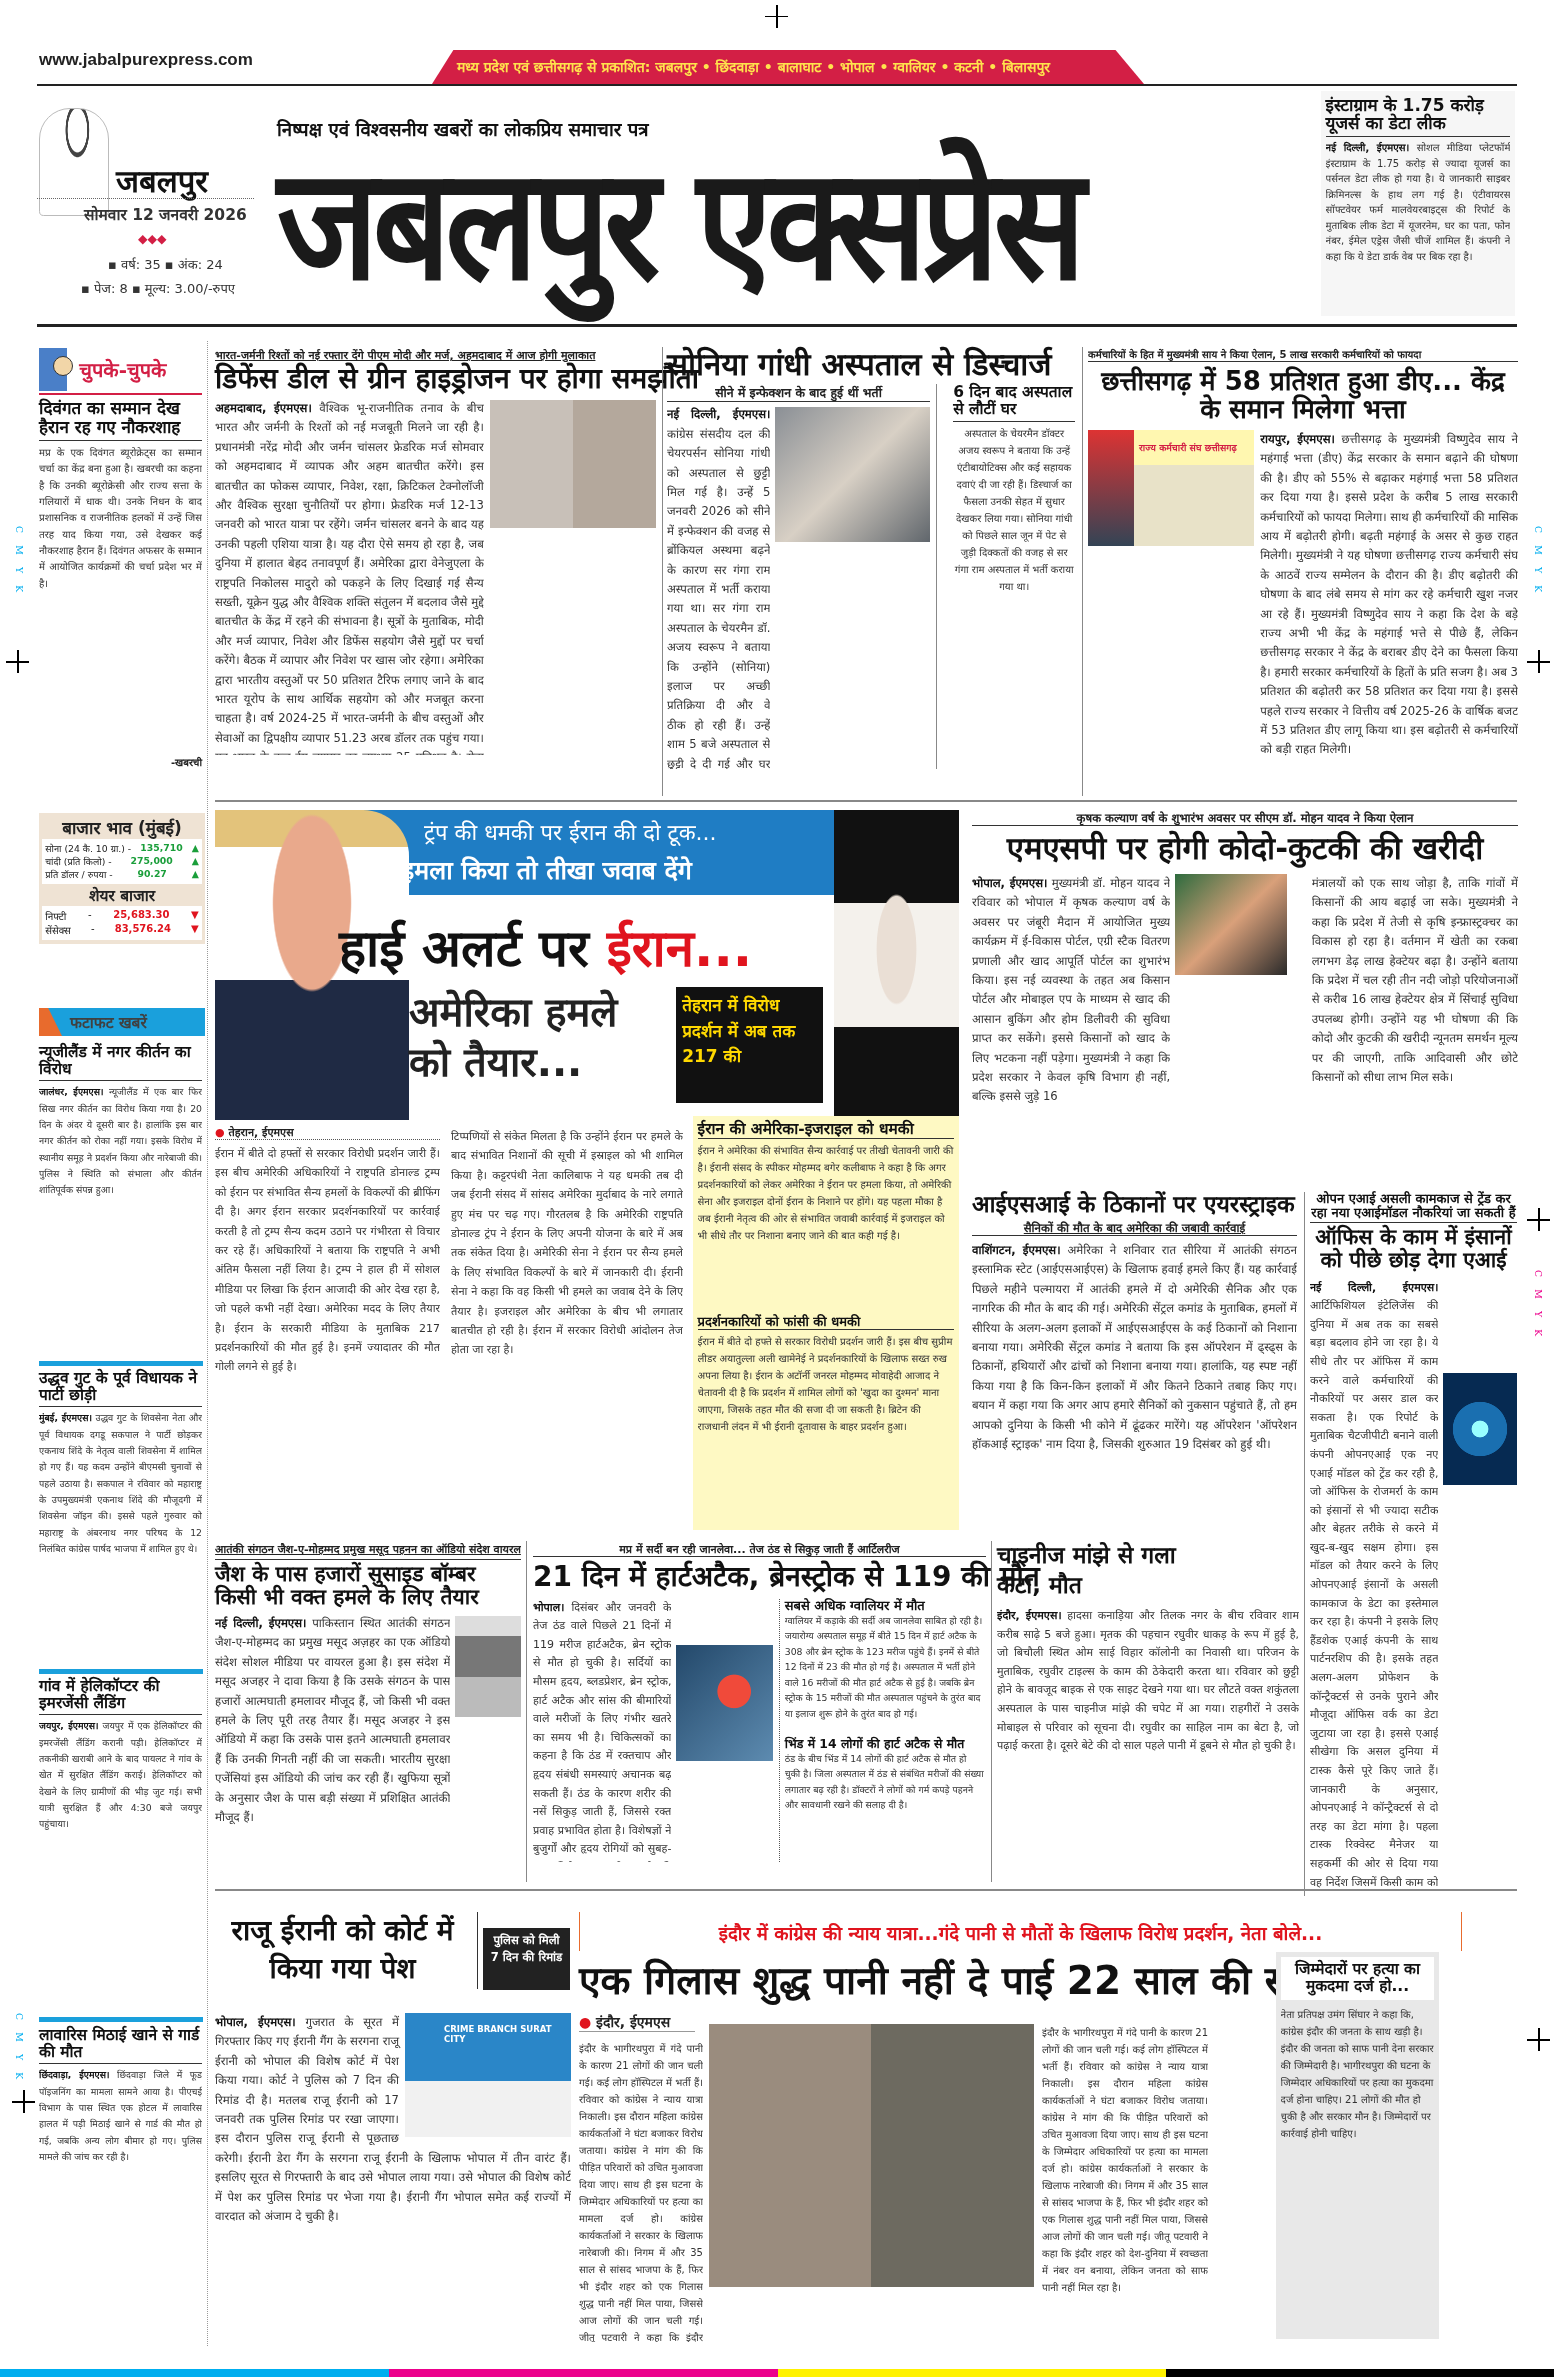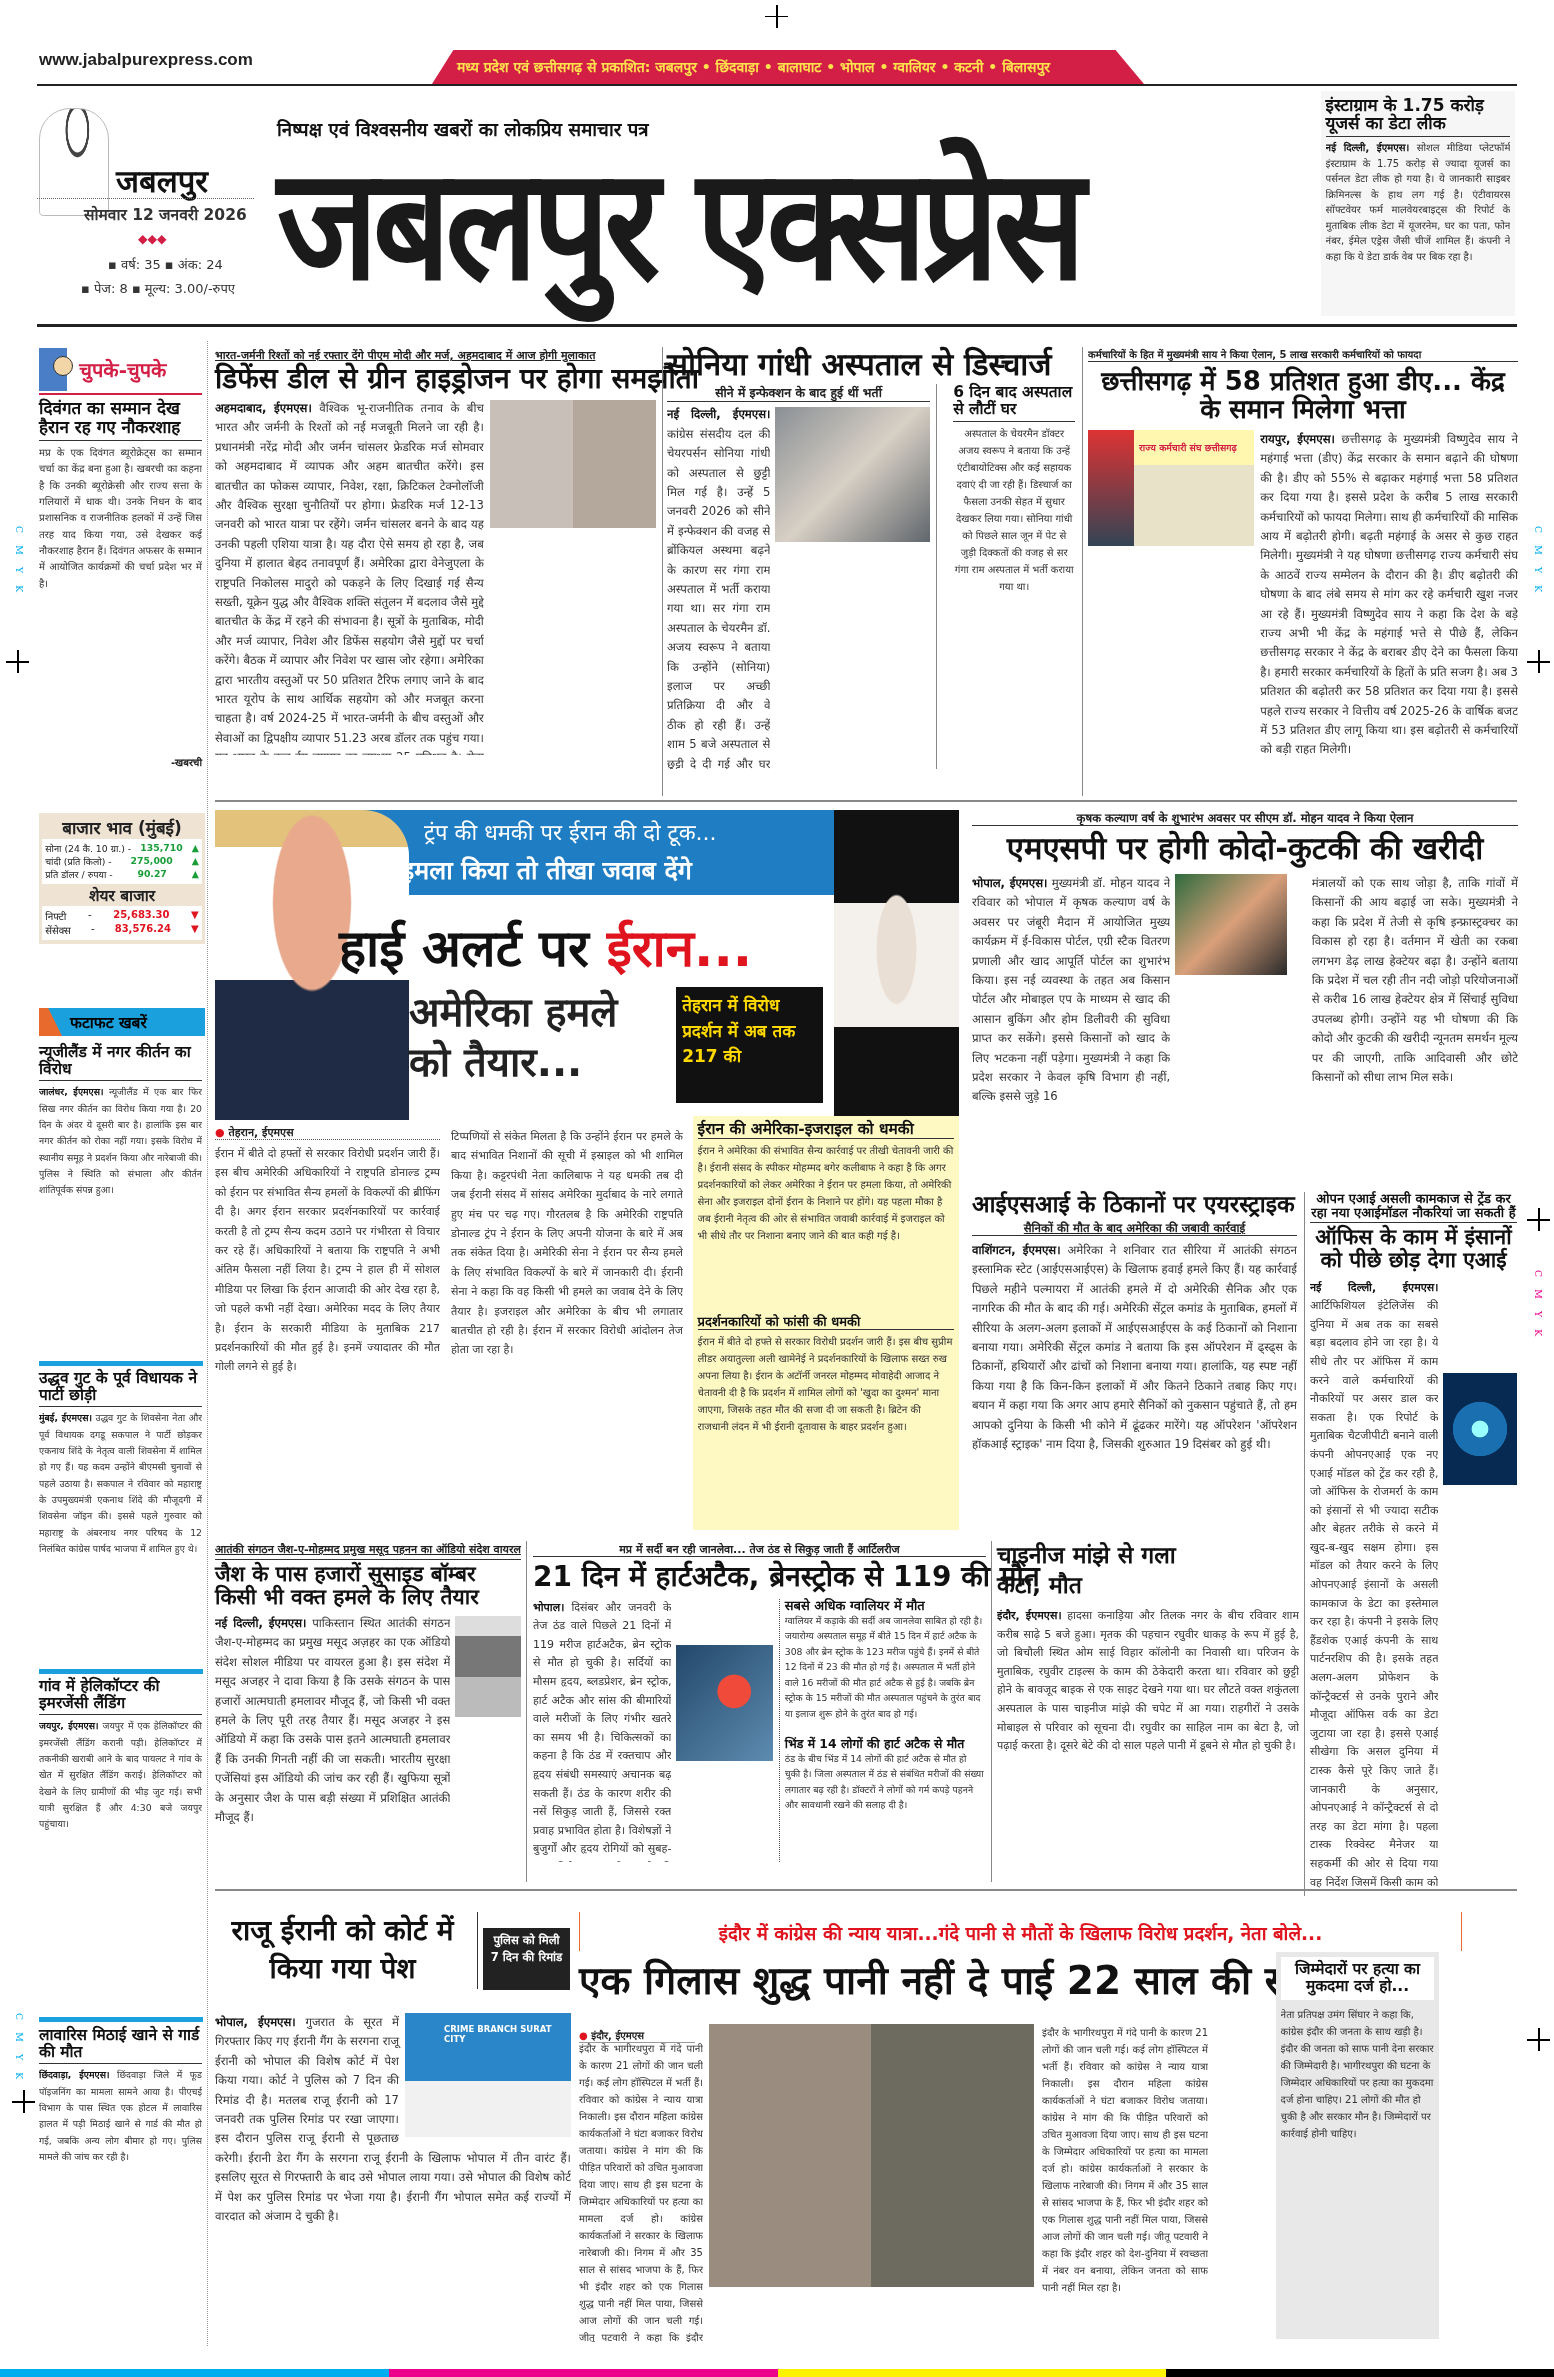--- a/index.html
+++ b/index.html
@@ -89,21 +89,21 @@
         <span>सेंसेक्स</span>
         <span>-</span>
         <b style="color:#e0141e">83,576.24</b>
         <span style="color:#e0141e">▼</span>
       </div>
   </div>
 </div>
 
 <div class="abs" style="left:39px;top:1008px;width:166px;height:28px;background:#1aa0dc;">
   <div style="position:absolute;left:0;top:0;width:23px;height:28px;background:#e86b2d;clip-path:polygon(0 0,40% 0,100% 100%,0 100%);"></div>
-  <div style="position:absolute;left:31px;top:3.1px;color:#000000;font-size:15.5px;font-weight:bold;">फटाफट खबरें</div>
+  <div style="position:absolute;left:31px;top:3.1px;color:#404040;font-size:15.5px;font-weight:bold;">फटाफट खबरें</div>
 </div>
 
 <div class="abs" style="left:39px;top:1044px;width:163px;">
   <div class="hl rule" style="font-size:15.5px;padding-bottom:2.3px;">न्यूजीलैंड में नगर कीर्तन का विरोध</div>
   <div class="body-text" style="font-size:9.3px;line-height:16.3px;height:263px;margin-top:3.1px;"><b>जालंधर, ईएमएस।</b> <span>न्यूजीलैंड में एक बार फिर सिख नगर कीर्तन का विरोध किया गया है। 20 दिन के अंदर ये दूसरी बार है। हालांकि इस बार नगर कीर्तन को रोका नहीं गया। इसके विरोध में स्थानीय समूह ने प्रदर्शन किया और नारेबाजी की। पुलिस ने स्थिति को संभाला और कीर्तन शांतिपूर्वक संपन्न हुआ।</span></div>
 </div>
 <div class="abs blue-bar" style="left:39px;top:1361px;width:164px;"></div>
 <div class="abs" style="left:39px;top:1370px;width:163px;">
   <div class="hl rule" style="font-size:15.5px;padding-bottom:2.3px;">उद्धव गुट के पूर्व विधायक ने पार्टी छोड़ी</div>
   <div class="body-text" style="font-size:9.3px;line-height:16.3px;height:225px;margin-top:3.1px;"><b>मुंबई, ईएमएस।</b> <span>उद्धव गुट के शिवसेना नेता और पूर्व विधायक दगडू सकपाल ने पार्टी छोड़कर एकनाथ शिंदे के नेतृत्व वाली शिवसेना में शामिल हो गए हैं। यह कदम उन्होंने बीएमसी चुनावों से पहले उठाया है। सकपाल ने रविवार को महाराष्ट्र के उपमुख्यमंत्री एकनाथ शिंदे की मौजूदगी में शिवसेना जॉइन की। इससे पहले गुरुवार को महाराष्ट्र के अंबरनाथ नगर परिषद के 12 निलंबित कांग्रेस पार्षद भाजपा में शामिल हुए थे।</span></div>
@@ -241,21 +241,21 @@
   <div style="position:absolute;left:190px;top:101px;width:166px;height:124px;background:linear-gradient(#2a86c8 0 55%,#f1f1f1 55%);">
     <div style="position:absolute;left:39px;top:11px;font-size:8.5px;color:#fff;font-weight:bold;">CRIME BRANCH SURAT CITY</div>
   </div>
   <div class="body-text" style="position:absolute;left:0;top:101px;width:356px;height:333px;shape-outside:none;"><div style="float:right;width:172px;height:128px;"></div><b>भोपाल, ईएमएस।</b> <span>गुजरात के सूरत में गिरफ्तार किए गए ईरानी गैंग के सरगना राजू ईरानी को भोपाल की विशेष कोर्ट में पेश किया गया। कोर्ट ने पुलिस को 7 दिन की रिमांड दी है। मतलब राजू ईरानी को 17 जनवरी तक पुलिस रिमांड पर रखा जाएगा। इस दौरान पुलिस राजू ईरानी से पूछताछ करेगी। ईरानी डेरा गैंग के सरगना राजू ईरानी के खिलाफ भोपाल में तीन वारंट हैं। इसलिए सूरत से गिरफ्तारी के बाद उसे भोपाल लाया गया। उसे भोपाल की विशेष कोर्ट में पेश कर पुलिस रिमांड पर भेजा गया है। ईरानी गैंग भोपाल समेत कई राज्यों में वारदात को अंजाम दे चुकी है।</span></div>
 </div>
 
 <div class="abs" style="left:579px;top:1912px;width:938px;height:434px;">
   <div style="position:absolute;left:0;top:0;width:883px;height:39px;border-left:1.5px solid #e86b2d;border-right:1.5px solid #e86b2d;"></div>
   <div style="position:absolute;left:15.5px;top:7.7px;width:852px;text-align:center;font-size:18.6px;font-weight:bold;color:#e0141e;white-space:nowrap;">इंदौर में कांग्रेस की न्याय यात्रा...गंदे पानी से मौतों के खिलाफ विरोध प्रदर्शन, नेता बोले...</div>
   <div class="hl" style="position:absolute;left:0;top:48px;font-size:39px;white-space:nowrap;">एक गिलास शुद्ध पानी नहीं दे पाई 22 साल की सत्ता</div>
-  <div style="position:absolute;left:0;top:116px;width:116px;border-bottom:0.8px solid #999;font-size:10px;font-weight:bold;"><span style="color:#e0141e">●</span> <span>इंदौर, ईएमएस</span></div>
+  <div style="position:absolute;left:0;top:100px;width:116px;border-bottom:0.8px solid #999;font-size:14px;font-weight:bold;"><span style="color:#e0141e">●</span> <span>इंदौर, ईएमएस</span></div>
   <div class="body-text" style="position:absolute;left:0;top:128px;width:124px;height:302px;font-size:10px;line-height:17px;"><span>इंदौर के भागीरथपुरा में गंदे पानी के कारण 21 लोगों की जान चली गई। कई लोग हॉस्पिटल में भर्ती हैं। रविवार को कांग्रेस ने न्याय यात्रा निकाली। इस दौरान महिला कांग्रेस कार्यकर्ताओं ने घंटा बजाकर विरोध जताया। कांग्रेस ने मांग की कि पीड़ित परिवारों को उचित मुआवजा दिया जाए। साथ ही इस घटना के जिम्मेदार अधिकारियों पर हत्या का मामला दर्ज हो। कांग्रेस कार्यकर्ताओं ने सरकार के खिलाफ नारेबाजी की। निगम में और 35 साल से सांसद भाजपा के हैं, फिर भी इंदौर शहर को एक गिलास शुद्ध पानी नहीं मिल पाया, जिससे आज लोगों की जान चली गई। जीतू पटवारी ने कहा कि इंदौर शहर को देश-दुनिया में स्वच्छता में नंबर वन बनाया, लेकिन जनता को साफ पानी नहीं मिल रहा है।</span></div>
   <div style="position:absolute;left:130px;top:112px;width:325px;height:263px;background:linear-gradient(90deg,#9a8c7e 0 50%,#6d6a60 50%);"></div>
   <div class="body-text" style="position:absolute;left:463px;top:112px;width:166px;height:317px;font-size:10px;line-height:17px;">इंदौर के भागीरथपुरा में गंदे पानी के कारण 21 लोगों की जान चली गई। कई लोग हॉस्पिटल में भर्ती हैं। रविवार को कांग्रेस ने न्याय यात्रा निकाली। इस दौरान महिला कांग्रेस कार्यकर्ताओं ने घंटा बजाकर विरोध जताया। कांग्रेस ने मांग की कि पीड़ित परिवारों को उचित मुआवजा दिया जाए। साथ ही इस घटना के जिम्मेदार अधिकारियों पर हत्या का मामला दर्ज हो। कांग्रेस कार्यकर्ताओं ने सरकार के खिलाफ नारेबाजी की। निगम में और 35 साल से सांसद भाजपा के हैं, फिर भी इंदौर शहर को एक गिलास शुद्ध पानी नहीं मिल पाया, जिससे आज लोगों की जान चली गई। जीतू पटवारी ने कहा कि इंदौर शहर को देश-दुनिया में स्वच्छता में नंबर वन बनाया, लेकिन जनता को साफ पानी नहीं मिल रहा है।</div>
   <div style="position:absolute;left:697px;top:40px;width:163px;height:387px;background:#e8e8e8;padding:4.6px;">
     <div class="hl" style="background:#fff;font-size:15.5px;text-align:center;padding:4.6px;">जिम्मेदारों पर हत्या का मुकदमा दर्ज हो...</div>
     <div class="body-text" style="font-size:10px;line-height:17px;height:294px;margin-top:6.2px;text-align:left;">नेता प्रतिपक्ष उमंग सिंघार ने कहा कि, कांग्रेस इंदौर की जनता के साथ खड़ी है। इंदौर की जनता को साफ पानी देना सरकार की जिम्मेदारी है। भागीरथपुरा की घटना के जिम्मेदार अधिकारियों पर हत्या का मुकदमा दर्ज होना चाहिए। 21 लोगों की मौत हो चुकी है और सरकार मौन है। जिम्मेदारों पर कार्रवाई होनी चाहिए।</div>
   </div>
 </div>
 
 <div class="abs reg-mark" style="left:1527px;top:650px;"></div>

